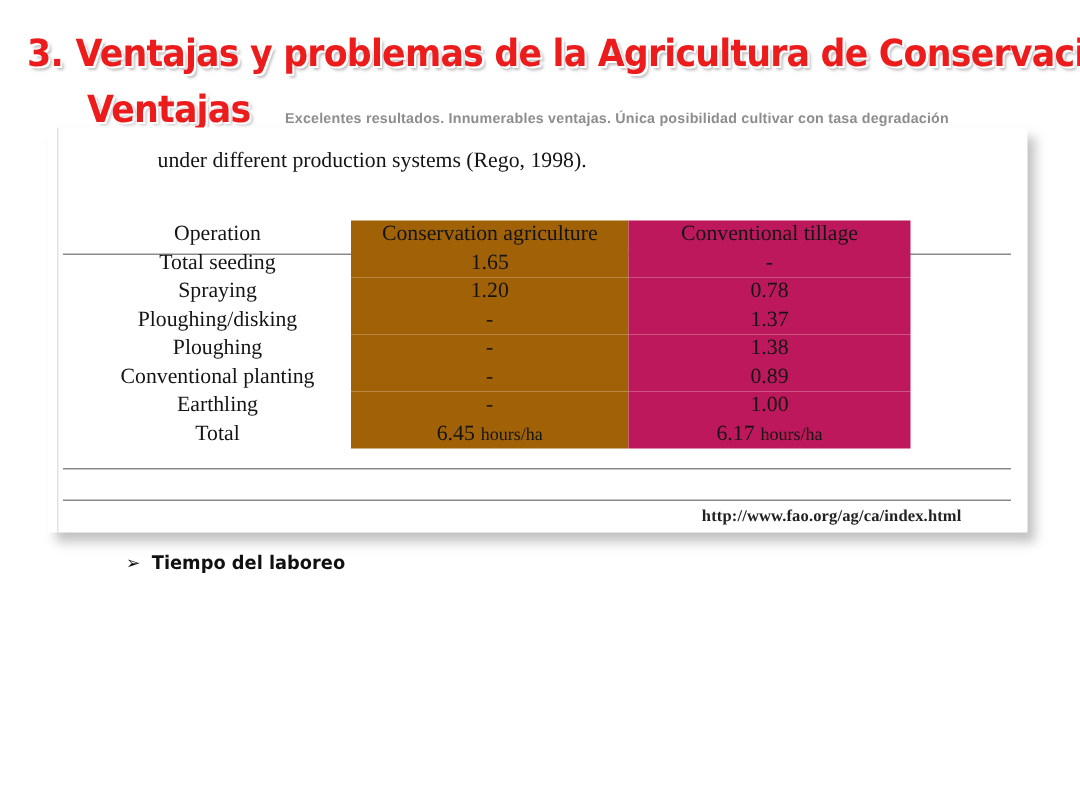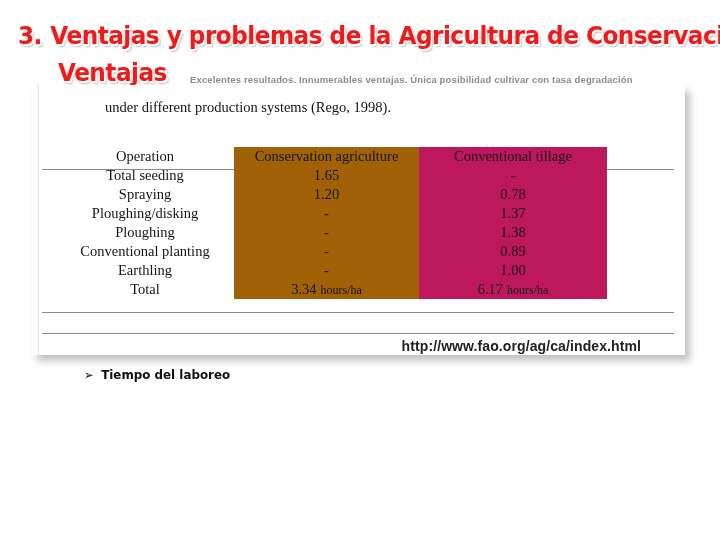--- a/index.html
+++ b/index.html
@@ -163,22 +163,22 @@
 
   .units {
     padding-left: 4px;
     font-size: 12px;
   }
 
   .source-url {
     position: absolute;
     right: 44px;
     top: 253px;
-    font-family: Liberation Sans, sans-serif;
-    font-size: 14px;
+    font-family: Liberation Serif, serif;
+    font-size: 11px;
     font-weight: bold;
     color: #222222;
     letter-spacing: 0.1px;
   }
 
   
   .bullet-row {
     position: absolute;
     left: 84px;
     top: 367px;
@@ -269,21 +269,21 @@
           <td></td>
         </tr>
         <tr>
           <td class="cell-op">Earthling</td>
           <td class="cell-num col-ca">-</td>
           <td class="cell-num col-ct">1.00</td>
           <td></td>
         </tr>
         <tr>
           <td class="cell-op">Total</td>
-          <td class="cell-num col-ca"><span>3.34</span><span class="units">hours/ha</span></td>
+          <td class="cell-num col-ca"><span>6.45</span><span class="units">hours/ha</span></td>
           <td class="cell-num col-ct"><span>6.17</span><span class="units">hours/ha</span></td>
           <td></td>
         </tr>
       </tbody>
     </table>
 
     <div class="source-url">http://www.fao.org/ag/ca/index.html</div>
   </div>
 
   <div class="bullet-row">

